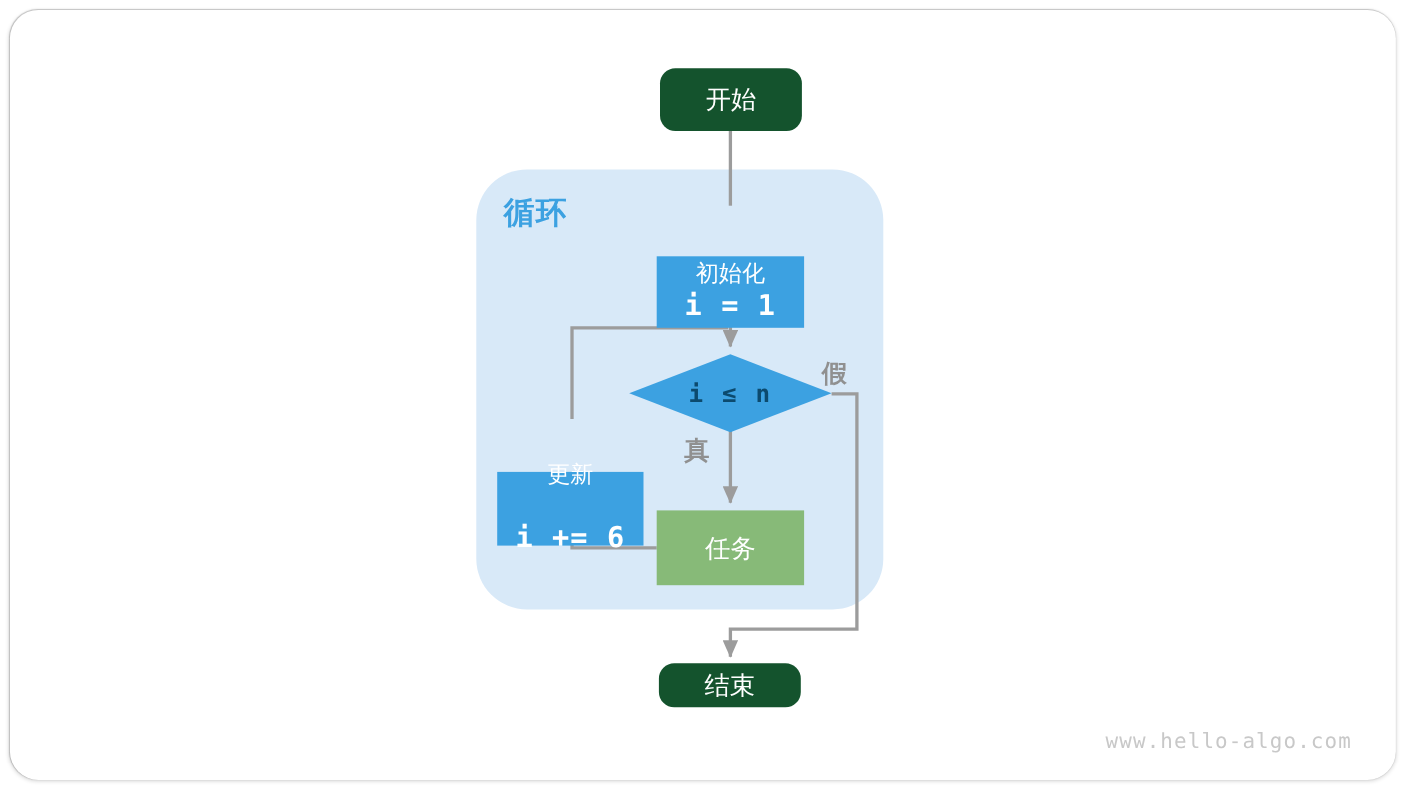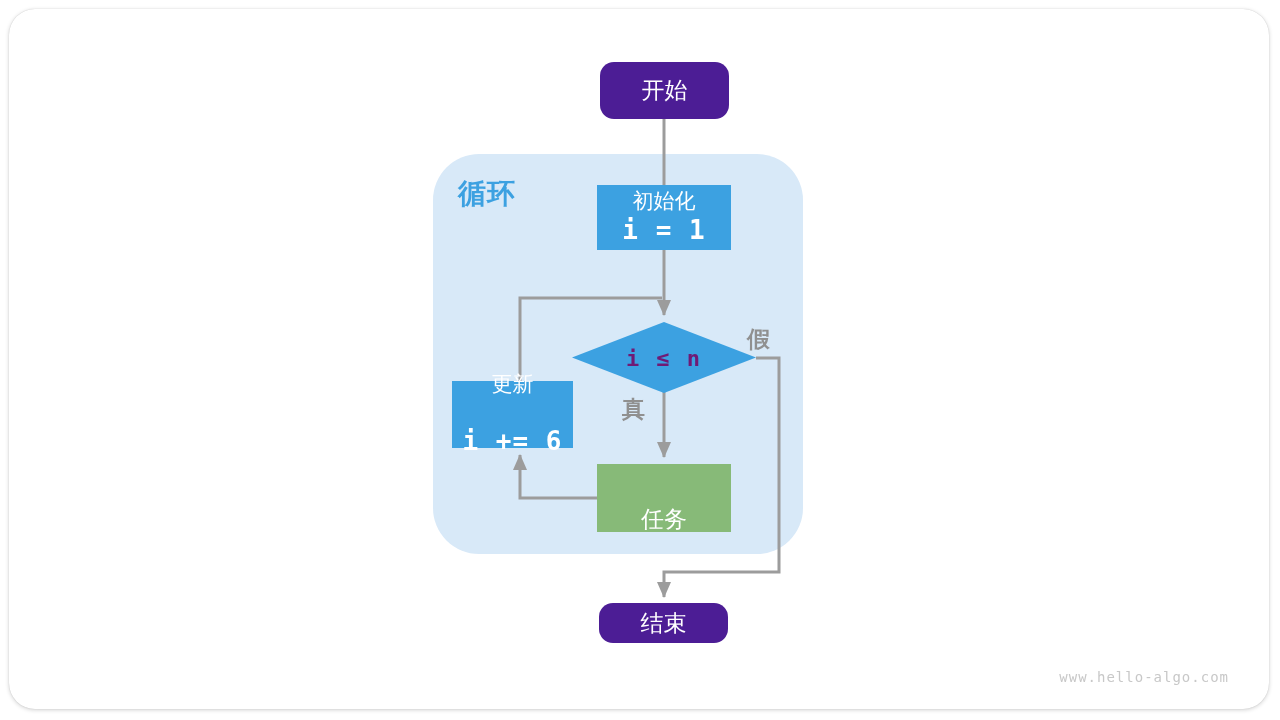--- a/index.html
+++ b/index.html
@@ -47,71 +47,71 @@
     position: absolute;
     display: flex;
     flex-direction: column;
     align-items: center;
     justify-content: center;
     color: #ffffff;
     text-align: center;
     line-height: 1.15;
   }
   .terminal {
-    background: #4c1d95;
+    background: #14532d;
     border-radius: 14px;
     font-size: 23px;
   }
   .process {
     background: #3CA1E1;
+    margin-top: 48px;
   }
   .process .zh { font-size: 21px; }
   .task {
     background: #87BA78;
     font-size: 23px;
-    justify-content: flex-end;
   }
   .code {
     font-family: "DejaVu Sans Mono", "Liberation Mono", monospace;
     font-weight: bold;
     font-size: 26px;
     margin-top: 3px;
     letter-spacing: 1px;
   }
   .node-start { left: 591px; top: 53px;  width: 129px; height: 57px; }
   .node-init  { left: 588px; top: 176px; width: 134px; height: 65px; }
-  .node-update{ left: 443px; top: 372px; width: 121px; height: 67px; gap: 27px; }
+  .node-update{ left: 443px; top: 372px; width: 133px; height: 67px; gap: 27px; }
   .node-task  { left: 588px; top: 455px; width: 134px; height: 68px; }
   .node-end   { left: 590px; top: 594px; width: 129px; height: 40px; }
   .diamond-text {
     position: absolute;
     left: 565px; top: 334px;
     width: 180px; height: 30px;
     display: flex;
     align-items: center;
     justify-content: center;
-    color: #701a75;
+    color: #0c4a6e;
     font-family: "DejaVu Sans Mono", "Liberation Mono", monospace;
     font-weight: bold;
     font-size: 22px;
     letter-spacing: 2px;
   }
   .edge-label {
     position: absolute;
     font-size: 23px;
     font-weight: bold;
     color: #909090;
   }
   .edge-label-true  { left: 613px; top: 385px; }
   .edge-label-false { left: 738px; top: 315px; }
   .watermark {
     position: absolute;
     right: 40px; bottom: 24px;
     font-family: "DejaVu Sans Mono", "Liberation Mono", monospace;
-    font-size: 14px;
+    font-size: 19px;
     color: #C8C8C8;
     letter-spacing: 1px;
   }
 </style>
 </head>
 <body>
 
 <div class="canvas">
   <div class="card">
 

